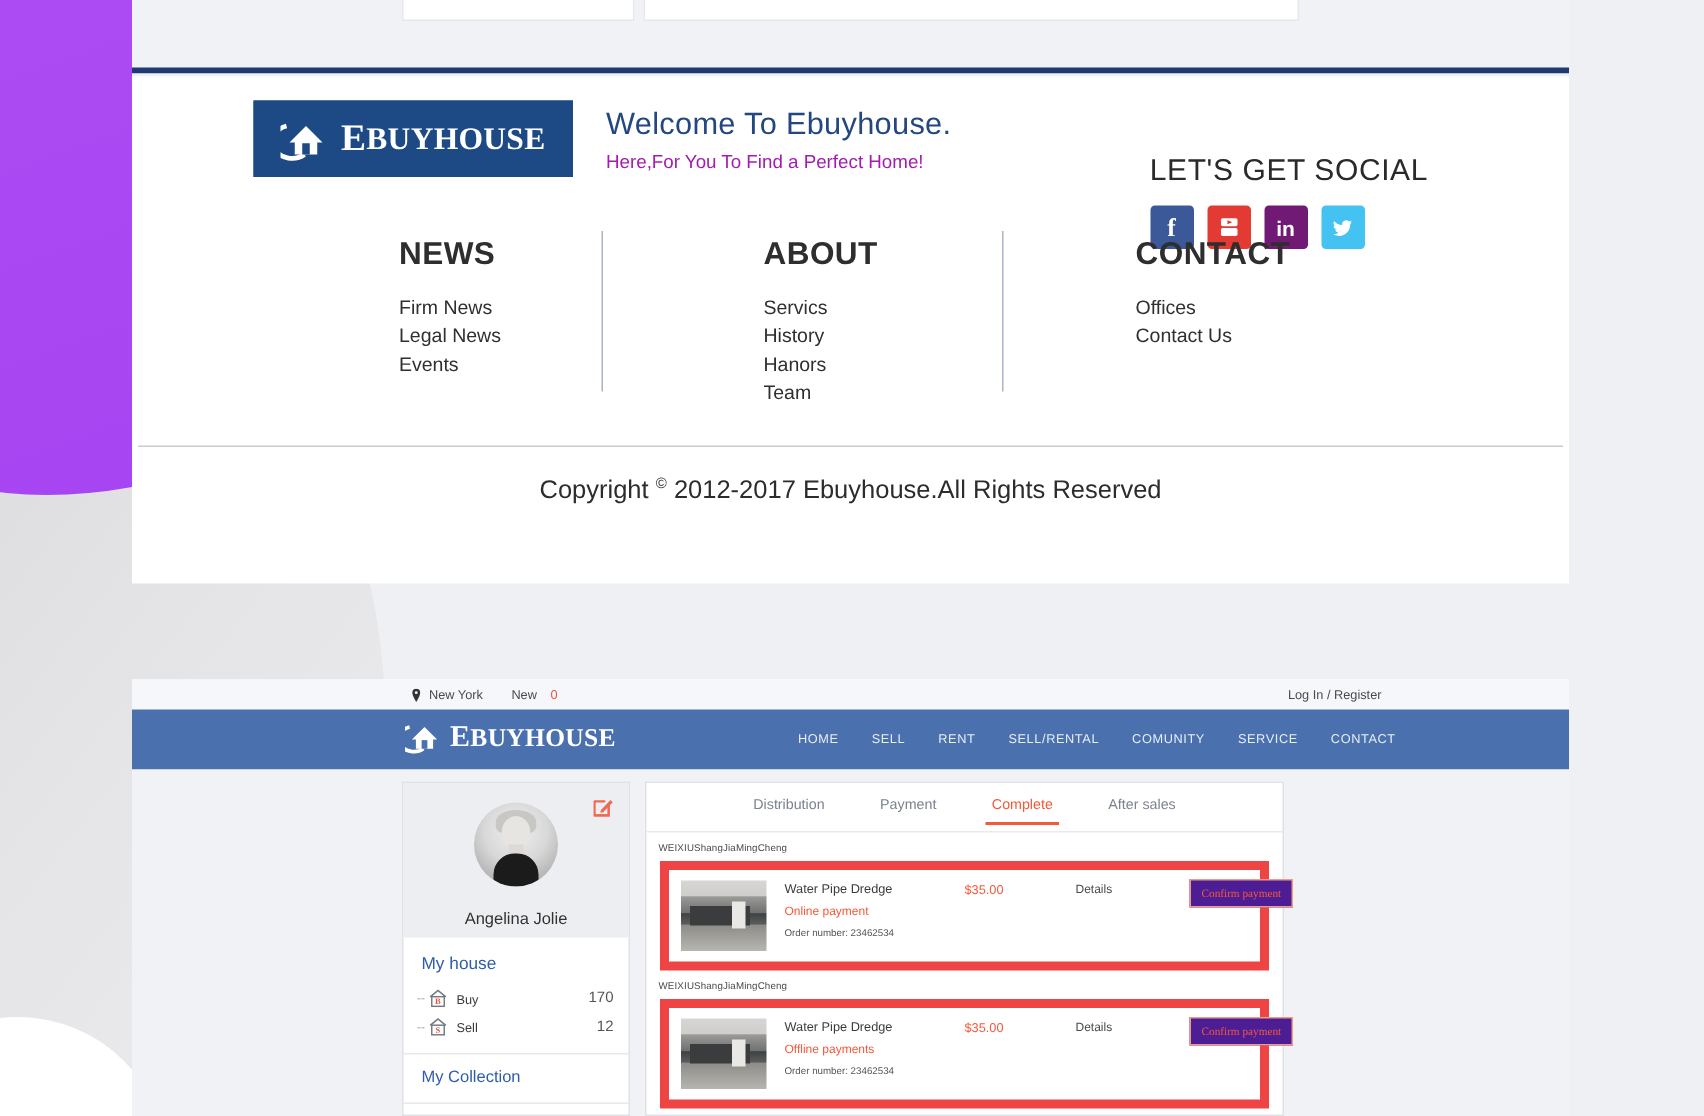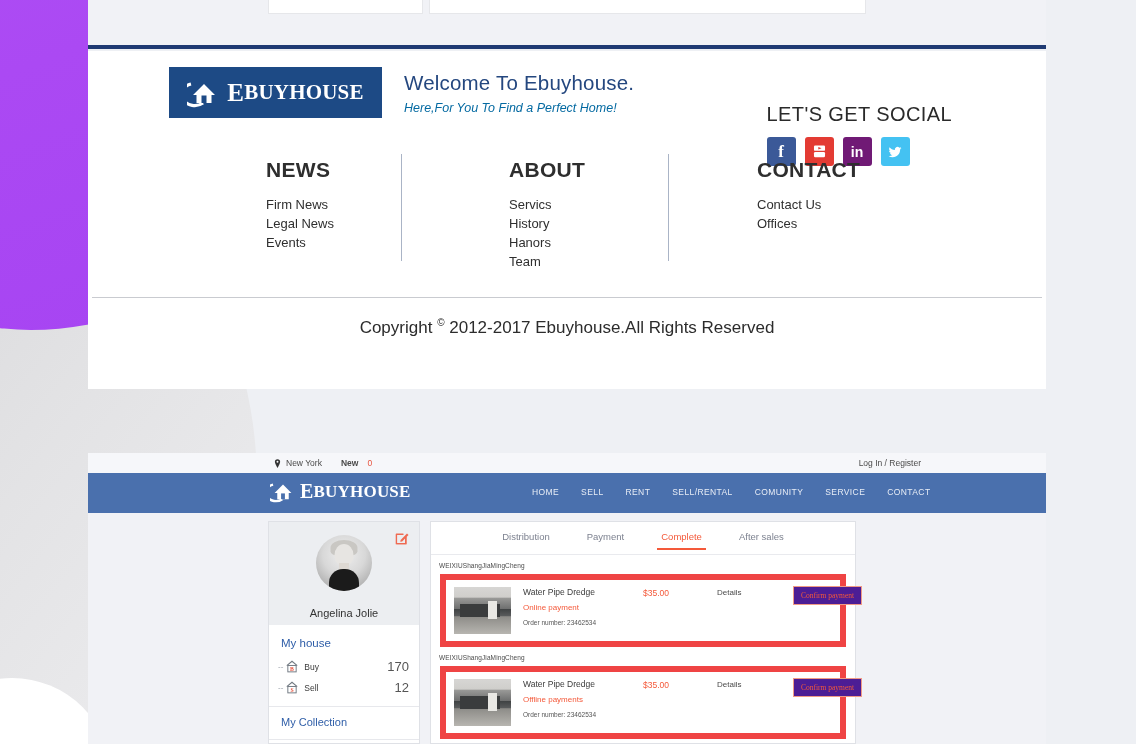--- a/index.html
+++ b/index.html
@@ -55,21 +55,21 @@
   .logo-mark { width: 34px; height: 30px; flex: none; }
   .logo-word {
     color:#ffffff; font-family:"Liberation Serif", serif;
     font-weight: 700; letter-spacing: .2px; font-size: 21px;
     display:flex; align-items:center;
   }
   .logo-word .big { font-size: 25px; }
 
   .welcome { margin-left: 22px; padding-top: 4px; }
   .welcome-h { color:#24477f; font-size: 20.5px; letter-spacing:.2px; }
-  .welcome-s { color:#0369a1; font-size: 12.5px; margin-top: 6px; font-style: italic; }
+  .welcome-s { color:#a21caf; font-size: 12.5px; margin-top: 6px; }
 
   .social { position:absolute; right: 94px; top: 52px; text-align:right; }
   .social-h { color:#2a2a2a; font-size: 20px; letter-spacing:.4px; }
   .social-icons { display:flex; gap:9px; margin-top: 11px; }
   .sicon { width: 29px; height: 29px; border-radius: 3px; display:flex; align-items:center; justify-content:center; color:#fff; }
   .s-fb { background:#3b5998; font-weight:700; font-size:17px; font-family:"Liberation Serif",serif; }
   .s-yt { background:#e33b33; }
   .s-li { background:#701a75; font-weight:700; font-size:14px; }
   .s-tw { background:#44c2f2; }
 
@@ -90,21 +90,21 @@
     position:absolute; top: 266px; left: 0; right: 0;
     text-align:center; font-size: 17px; color:#2c2c2c;
   }
   .copyright .cmark { font-size: 10px; vertical-align: super; }
 
   
   .shot-b { position:absolute; left: 88px; top: 453px; width: 958px; height: 291px; background:#ffffff; }
   .topbar { height: 20px; background:#f6f7fa; position: relative; font-size: 8.5px; color:#4a4a4a; }
   .topbar-center { position:absolute; left: 186px; top: 5px; display:flex; align-items:center; gap:5px; }
   .pin { width:7px; height:9px; display:inline-block; }
-  .topbar .newlabel { margin-left: 14px; font-weight: bold; }
+  .topbar .newlabel { margin-left: 14px; }
   .topbar .newcount { color:#e8543f; margin-left: 4px; }
   .topbar-right { position:absolute; right: 125px; top: 5px; }
 
   .navbar { height: 40px; background:#4a70ad; position:relative; display:flex; align-items:center; }
   .nav-logo { position:absolute; left: 182px; top: 7px; display:flex; align-items:center; gap:4px; }
   .nav-logo .logo-mark { width: 26px; height: 23px; }
   .nav-logo .logo-word { font-size: 17px; }
   .nav-logo .logo-word .big { font-size: 20px; }
   .nav-links { position:absolute; left: 444px; top: 14px; display:flex; gap:22px; }
   .nav-links a { color:#e8edf6; font-size: 8.5px; letter-spacing:.4px; text-decoration:none; }
@@ -124,21 +124,21 @@
   .avatar .body { position:absolute; left:50%; bottom:0; transform:translateX(-50%); width:30px; height:22px; border-radius:14px 14px 0 0; background:#1b1b1b; }
   .avatar .neck { position:absolute; left:50%; top:28px; transform:translateX(-50%); width:10px; height:10px; background:#ded9d3; }
   .side-name { position:absolute; bottom: 6px; left:0; right:0; text-align:center; font-size: 11px; color:#333; }
 
   .side-body { padding: 10px 0 0 0; }
   .side-h { font-size: 11.5px; color:#2f5ea8; padding: 2px 0 7px 12px; }
   .side-row { display:flex; align-items:center; padding: 3px 10px 3px 9px; font-size: 8px; color:#3a3a3a; }
   .side-row .dash { color:#9aa0aa; font-size:8px; margin-right:2px; }
   .side-row .hicon { width: 14px; height: 13px; margin-right: 5px; flex:none; }
   .side-row .lbl { flex:1; font-size: 8.5px; }
-  .side-row .cnt { font-size: 13px; color:#555; }
+  .side-row .cnt { font-size: 10px; color:#555; }
   .side-sep { height:1px; background:#e7e8ec; margin: 8px 0 0 0; }
   .side-h2 { font-size: 11px; color:#2f5ea8; padding: 9px 0 11px 12px; }
   .side-sep2 { height:1px; background:#e7e8ec; }
 
   .main-card { margin-left: 10px; margin-top: 8px; width: 426px; background:#ffffff; border:1px solid #dfe1e6; }
   .tabs { display:flex; justify-content:center; gap: 37px; border-bottom:1px solid #e9eaee; height: 33px; align-items:center; padding-top:4px; }
   .tab { font-size: 9.5px; color:#7d8290; position:relative; padding-bottom: 8px; }
   .tab.active { color:#f4593a; }
   .tab.active::after { content:""; position:absolute; left:-4px; right:-4px; bottom:0; height:2px; background:#f4593a; }
 
@@ -239,22 +239,22 @@
           <ul>
             <li>Servics</li>
             <li>History</li>
             <li>Hanors</li>
             <li>Team</li>
           </ul>
         </div>
         <div class="fcol fcol-contact">
           <h3>CONTACT</h3>
           <ul>
+            <li>Offices</li>
             <li>Contact Us</li>
-            <li>Offices</li>
           </ul>
         </div>
         <div class="vdiv vdiv-1"></div>
         <div class="vdiv vdiv-2"></div>
       </div>
 
       <div class="footer-hr"></div>
 
       <div class="copyright">
         <span>Copyright</span>

